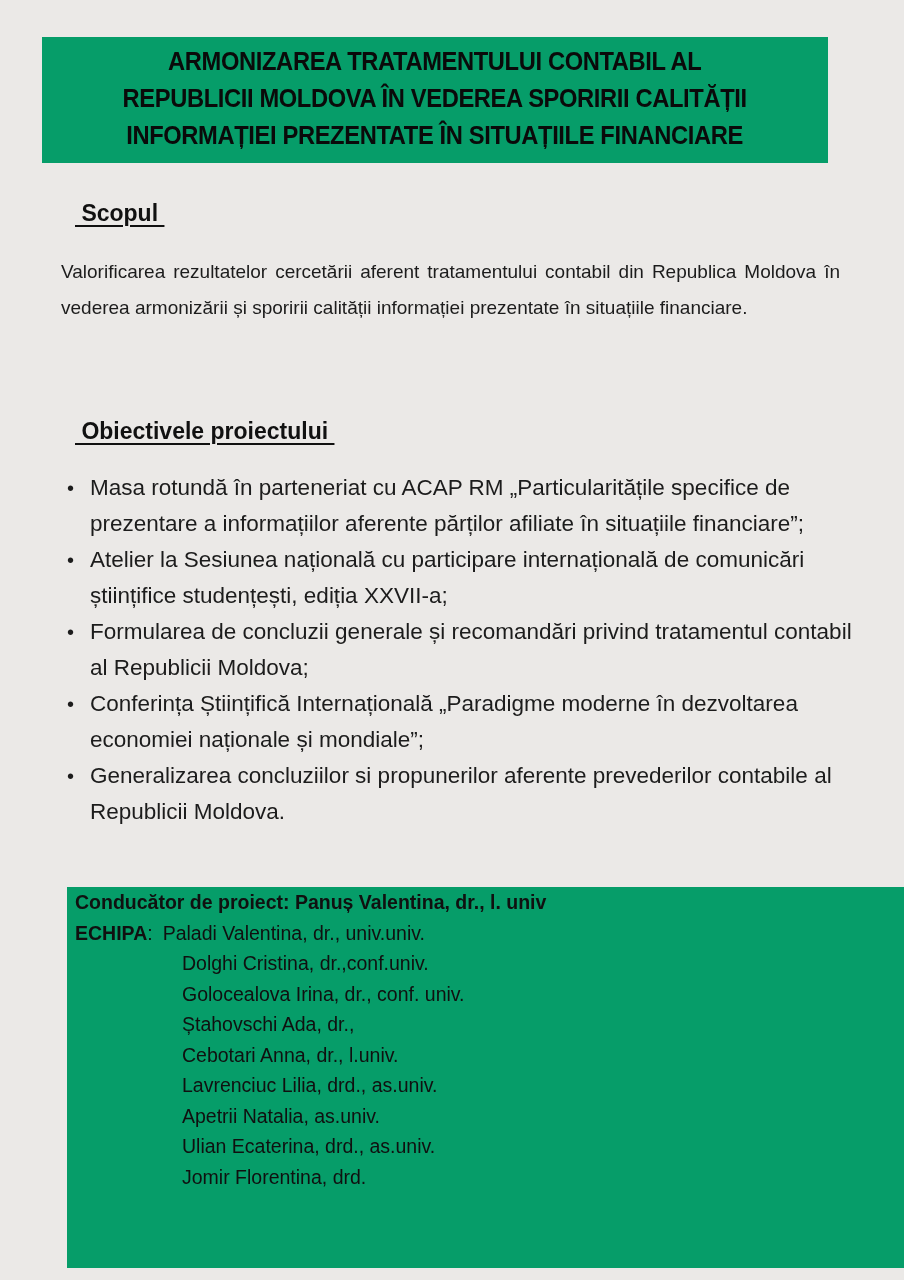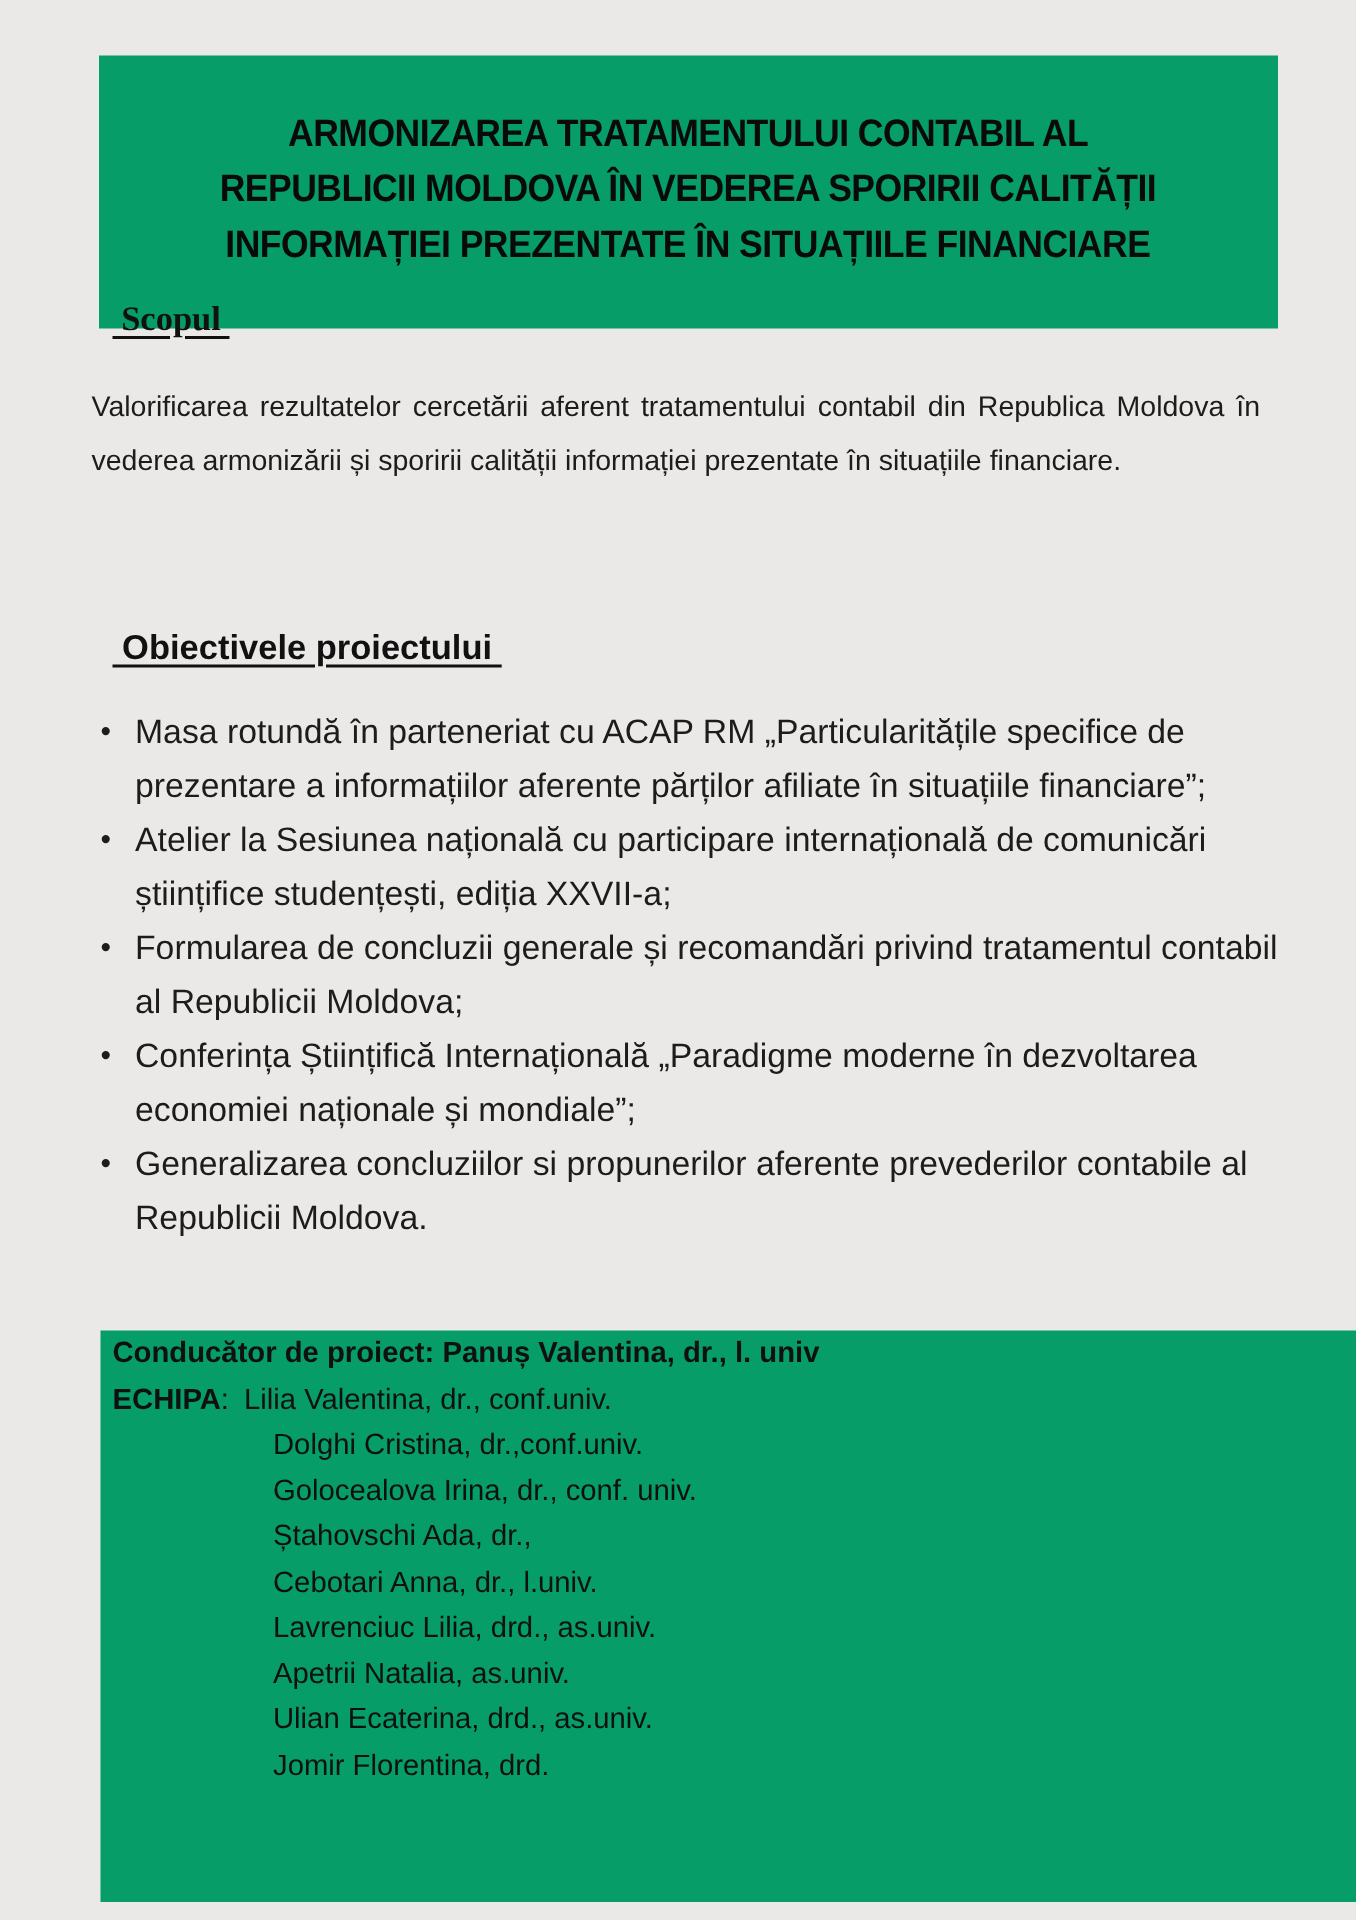--- a/index.html
+++ b/index.html
@@ -10,24 +10,24 @@
       width: 904px;
       height: 1280px;
       background: #ebe9e7;
       position: relative;
       overflow: hidden;
       font-family: "Liberation Sans Narrow", "Liberation Sans", sans-serif;
       color: #1a1a1a;
     }
     .title-box {
       position: absolute;
-      left: 66px;
+      left: 42px;
       top: 37px;
       width: 786px;
-      height: 182px;
+      height: 126px;
       background: #069d69;
       box-sizing: border-box;
       display: flex;
       flex-direction: column;
       justify-content: center;
       align-items: center;
       padding-bottom: 4px;
     }
     .title-line {
       font-family: "Liberation Sans", sans-serif;
@@ -44,21 +44,21 @@
       left: 75px;
       font-family: "Liberation Sans", sans-serif;
       font-weight: bold;
       font-size: 23px;
       color: #111;
       text-decoration: underline;
       text-underline-offset: 4px;
       text-decoration-thickness: 2px;
       white-space: pre;
     }
-    .heading-scopul { top: 200px; font-family: Liberation Serif, serif; }
+    .heading-scopul { top: 200px; }
     .heading-obiective { top: 418px; }
 
     .scope-text {
       position: absolute;
       left: 61px;
       top: 254px;
       width: 779px;
       font-family: "Liberation Sans", sans-serif;
       font-size: 19px;
       line-height: 36px;
@@ -151,21 +151,21 @@
   </li>
   <li class="objective-item">
     <span class="bullet">•</span>
     <span class="text">Generalizarea concluziilor si propunerilor aferente prevederilor contabile  al Republicii Moldova.</span>
   </li>
 </ul>
 
 <div class="team-box">
   <div class="team-line leader-line">Conducător de proiect:  Panuș Valentina, dr., l. univ</div>
   <div class="team-line">
-    <span class="team-label">ECHIPA</span><span>:</span><span class="first-member">Lilia Valentina, dr., conf.univ.</span>
+    <span class="team-label">ECHIPA</span><span>:</span><span class="first-member">Paladi Valentina, dr., univ.univ.</span>
   </div>
   <div class="team-line"><span class="member-indent"></span><span>Dolghi Cristina, dr.,conf.univ.</span></div>
   <div class="team-line"><span class="member-indent"></span><span>Golocealova Irina, dr., conf. univ.</span></div>
   <div class="team-line"><span class="member-indent"></span><span>Ștahovschi Ada, dr.,</span></div>
   <div class="team-line"><span class="member-indent"></span><span>Cebotari Anna, dr., l.univ.</span></div>
   <div class="team-line"><span class="member-indent"></span><span>Lavrenciuc Lilia, drd., as.univ.</span></div>
   <div class="team-line"><span class="member-indent"></span><span>Apetrii Natalia, as.univ.</span></div>
   <div class="team-line"><span class="member-indent"></span><span>Ulian Ecaterina, drd., as.univ.</span></div>
   <div class="team-line"><span class="member-indent"></span><span>Jomir Florentina, drd.</span></div>
 </div>

